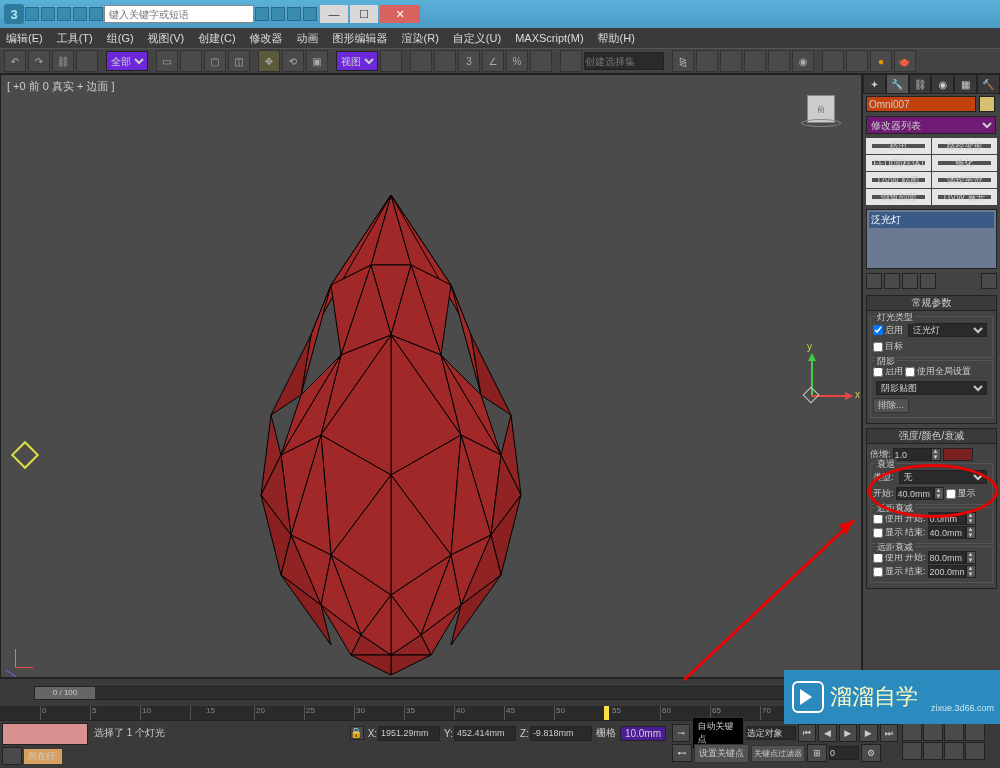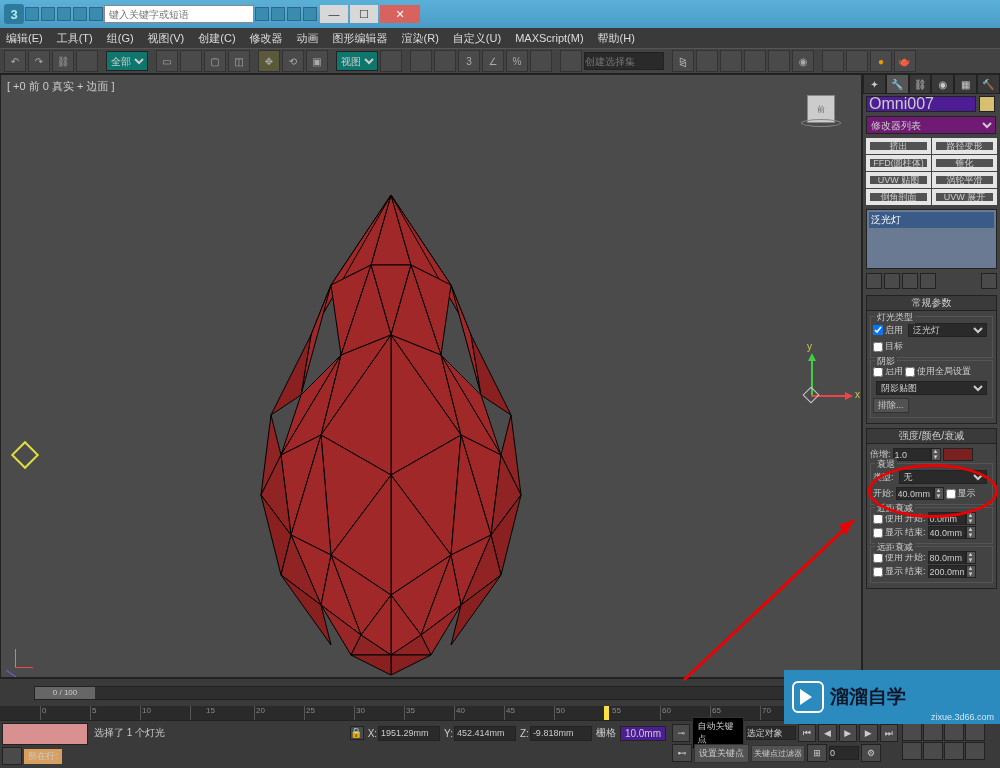--- a/index.html
+++ b/index.html
@@ -17,21 +17,21 @@
 .titlebar .tinybtn { width:14px; height:14px; background:#3a8bb0; margin:0 1px; border:1px solid #2a6a88; }
 
 
 .menubar { height:20px; background:#3a3a3a; display:flex; align-items:center; padding:0 6px; }
 .menubar span { margin-right:14px; color:#ddd; cursor:default; font-size:11px; }
 
 
 .toolbar { height:26px; background:#434343; border-top:1px solid #555; border-bottom:1px solid #222; display:flex; align-items:center; padding:0 4px; gap:2px; }
 .toolbar .tb { width:22px; height:22px; background:#4a4a4a; border:1px solid #333; display:flex; align-items:center; justify-content:center; font-size:10px; color:#aaa; }
 .toolbar .tb.sep { width:4px; border:none; background:none; }
-.toolbar select { height:20px; background:#0f766e; color:#ccc; border:1px solid #222; font-size:10px; }
+.toolbar select { height:20px; background:#6d28d9; color:#ccc; border:1px solid #222; font-size:10px; }
 .toolbar input { height:18px; background:#2a2a2a; color:#ccc; border:1px solid #222; font-size:10px; width:80px; }
 
 
 .main { display:flex; height:604px; }
 .viewport { flex:1; background:#4b4b4b; position:relative; border:1px solid #222; }
 .viewport-label { position:absolute; top:4px; left:6px; color:#ccc; font-size:11px; }
 .viewcube { position:absolute; top:20px; right:20px; width:40px; height:40px; }
 .viewcube .cube { width:28px; height:28px; background:#ccc; border:1px solid #888; margin:auto; font-size:8px; display:flex; align-items:center; justify-content:center; color:#666; }
 .viewcube .ring { width:40px; height:8px; border:1px solid #888; border-radius:50%; margin-top:-4px; }
 .axis-gizmo { position:absolute; right:60px; top:320px; }
@@ -50,25 +50,25 @@
 .mini-axis .z { position:absolute; width:12px; height:1px; background:#66e; left:-10px; top:6px; transform:rotate(35deg); }
 
 
 svg.egg { position:absolute; left:160px; top:60px; }
 
 
 .panel { width:138px; background:#434343; border-left:1px solid #222; display:flex; flex-direction:column; font-size:10px; }
 .panel .tabrow { height:20px; display:flex; background:#393939; }
 .panel .tabrow .t { flex:1; border:1px solid #222; display:flex; align-items:center; justify-content:center; font-size:10px; }
 .panel .tabrow .t.active { background:#555; }
-.panel input.name { width:110px; margin:2px 3px; background:#4c1d95; color:#ccc; border:1px solid #222; height:16px; font-size:16px; padding:0 2px; }
+.panel input.name { width:110px; margin:2px 3px; background:#c2410c; color:#ccc; border:1px solid #222; height:16px; font-size:10px; padding:0 2px; }
 .panel .swatch { width:16px; height:16px; background:#d4c070; display:inline-block; vertical-align:top; margin-top:2px; border:1px solid #222; }
 .panel select { width:130px; margin:2px 3px; background:#701a75; color:#ccc; border:1px solid #222; height:18px; font-size:10px; }
 .panel .btngrid { display:grid; grid-template-columns:1fr 1fr; gap:1px; padding:2px 3px; }
-.panel .btngrid .b { background:#525252; border:4px solid #e5e5e5; height:16px; font-size:9px; display:flex; align-items:center; justify-content:center; }
+.panel .btngrid .b { background:#525252; border:6px solid #e5e5e5; height:16px; font-size:9px; display:flex; align-items:center; justify-content:center; }
 .panel .stack { margin:2px 3px; background:#6a7a92; border:1px solid #222; height:60px; padding:2px; }
 .panel .stack .item { background:#3a5a88; color:#fff; padding:1px 2px; font-size:10px; }
 .panel .stackbtns { display:flex; gap:2px; padding:2px 3px; }
 .panel .stackbtns .sb { width:16px; height:16px; background:#4a4a4a; border:1px solid #222; }
 .panel .rollout-head { background:#3a3a3a; border:1px solid #222; height:16px; margin:4px 3px 0; display:flex; align-items:center; justify-content:center; font-size:10px; }
 .panel .rollout { border:1px solid #222; border-top:none; margin:0 3px; padding:3px; }
 .panel .group { border:1px solid #555; margin:2px 0; padding:3px 2px; position:relative; }
 .panel .group .gl { position:absolute; top:-6px; left:4px; background:#434343; padding:0 2px; font-size:9px; }
 .panel .row { display:flex; align-items:center; gap:2px; margin:1px 0; font-size:9px; }
 .panel .row input[type=checkbox] { width:10px; height:10px; }
@@ -107,22 +107,22 @@
 .status .right .pb { width:20px; height:18px; background:#4a4a4a; border:1px solid #222; display:flex; align-items:center; justify-content:center; font-size:9px; }
 .status .right .kf { font-size:9px; }
 .status .right input { width:50px; height:14px; background:#2a2a2a; color:#ccc; border:1px solid #222; font-size:9px; }
 .status .right2 { width:100px; padding:2px; }
 .status .right2 .vb { width:20px; height:18px; background:#4a4a4a; border:1px solid #222; display:inline-block; }
 
 
 .watermark { position:absolute; right:0; bottom:44px; width:216px; height:54px; background:#2b8bbf; display:flex; align-items:center; padding:0 8px; z-index:200; gap:6px; }
 .watermark .play { width:32px; height:32px; border:2px solid #fff; border-radius:6px; display:flex; align-items:center; justify-content:center; }
 .watermark .play:before { content:''; border:8px solid transparent; border-left:12px solid #fff; margin-left:4px; }
-.watermark .txt { color:#0f172a; font-size:19px; font-weight:bold; }
-.watermark .sub { position:absolute; bottom:2px; right:6px; color:#cde8f5; font-size:9px;text-align:center; }
+.watermark .txt { color:#fef9c3; font-size:22px; font-weight:normal; }
+.watermark .sub { position:absolute; bottom:11px; right:6px; color:#cde8f5; font-size:9px;text-align:center; }
 </style>
 </head>
 <body>
 
 <div class="titlebar">
   <div class="logo">3</div>
   <div class="tinybtn"></div>
   <div class="tinybtn"></div>
   <div class="tinybtn"></div>
   <div class="tinybtn"></div>

